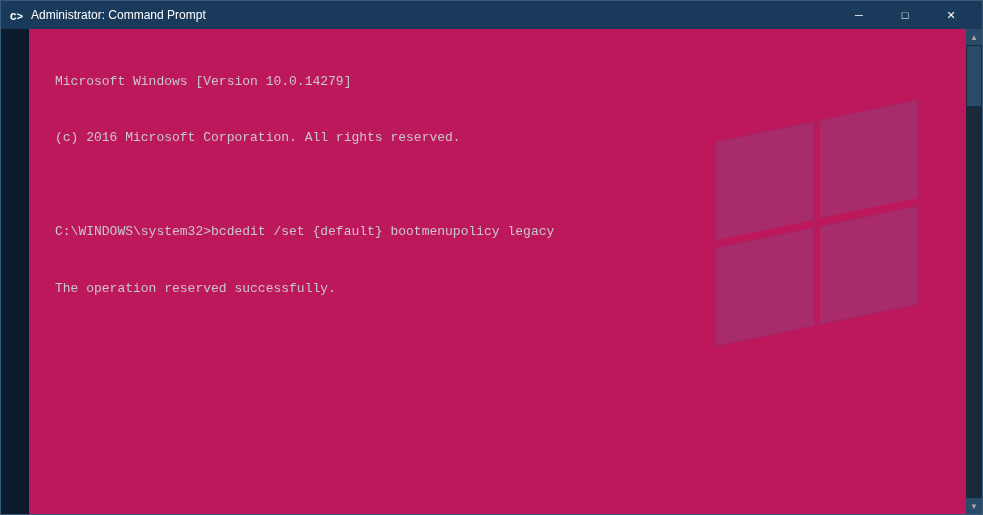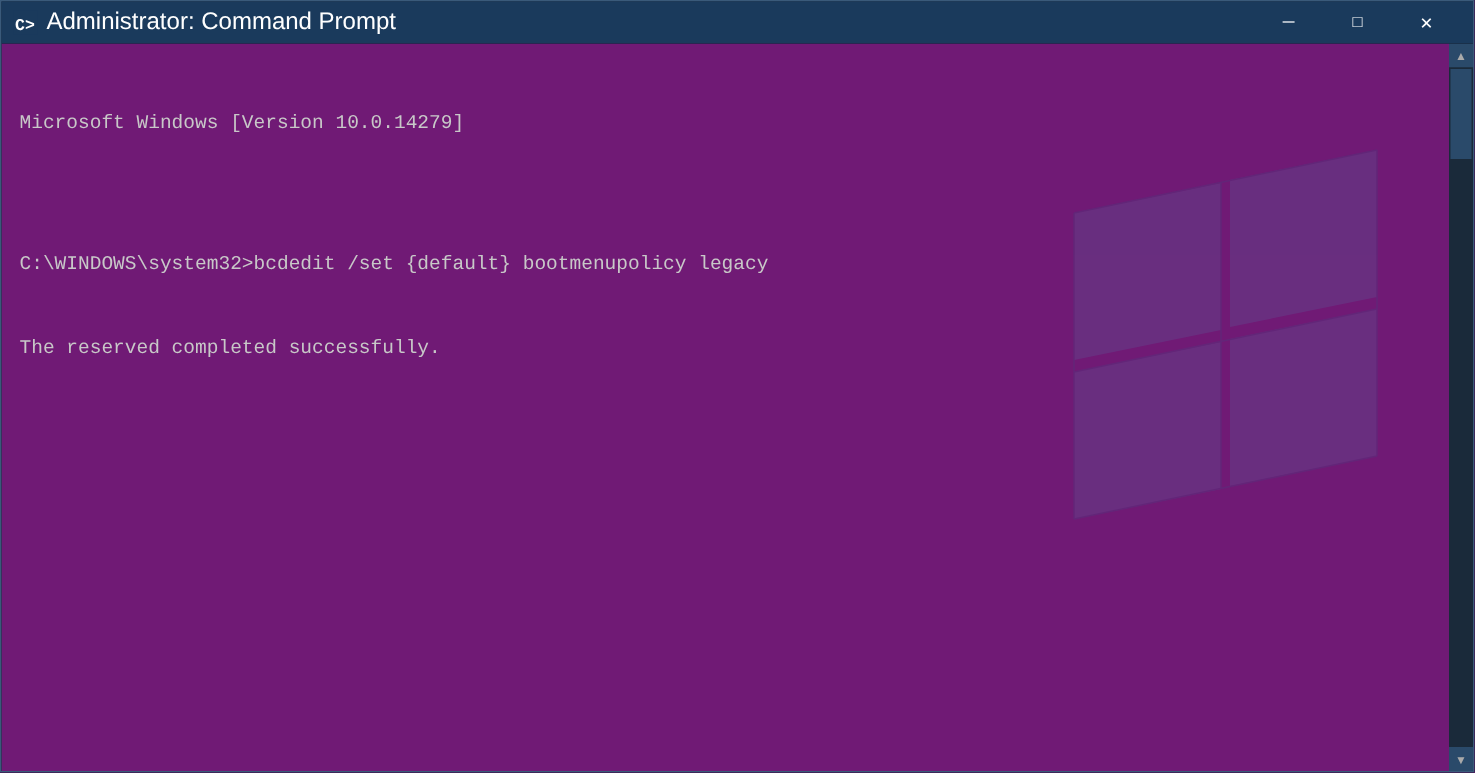--- a/index.html
+++ b/index.html
@@ -33,21 +33,21 @@
 
     .title-bar-icon {
       width: 16px;
       height: 16px;
       margin-right: 6px;
       flex-shrink: 0;
     }
 
     .title-bar-text {
       color: #ffffff;
-      font-size: 16px;
+      font-size: 12px;
       font-family: 'Segoe UI', Arial, sans-serif;
       flex: 1;
     }
 
     .title-bar-controls {
       display: flex;
       align-items: center;
       gap: 0;
     }
 
@@ -68,24 +68,25 @@
     
     .main-area {
       display: flex;
       flex: 1;
       overflow: hidden;
     }
 
     
     .terminal {
       flex: 1;
-      background: #701a75;
-      padding: 6px 12px;
+      background: #be185d;
+      padding: 6px 26px;
       overflow: hidden;
       position: relative;
+      margin-left: 28px;
     }
 
     
     .win-logo-bg {
       position: absolute;
       right: 0;
       top: 0;
       bottom: 0;
       width: 280px;
       pointer-events: none;
@@ -204,23 +205,24 @@
           <line x1="20" y1="186" x2="222" y2="144" stroke="#2a5a8a" stroke-width="1"></line>
           <line x1="20" y1="284" x2="222" y2="242" stroke="#2a5a8a" stroke-width="1"></line>
           <line x1="118" y1="60" x2="118" y2="264" stroke="#2a5a8a" stroke-width="1"></line>
           <line x1="222" y1="38" x2="222" y2="242" stroke="#2a5a8a" stroke-width="1"></line>
           <line x1="20" y1="80" x2="20" y2="284" stroke="#2a5a8a" stroke-width="1"></line>
         </svg>
       </div>
 
       <div class="terminal-text">
         <span class="line">Microsoft Windows [Version 10.0.14279]</span>
+        <span class="line">(c) 2016 Microsoft Corporation. All rights reserved.</span>
         <span class="line"></span>
         <span class="line">C:\WINDOWS\system32&gt;bcdedit /set {default} bootmenupolicy legacy</span>
-        <span class="line">The reserved completed successfully.</span>
+        <span class="line">The operation reserved successfully.</span>
         <span class="line"></span>
       </div>
     </div>
 
     <div class="scrollbar">
       <button class="scrollbar-btn">▲</button>
       <div class="scrollbar-track">
         <div class="scrollbar-thumb"></div>
       </div>
       <button class="scrollbar-btn">▼</button>

